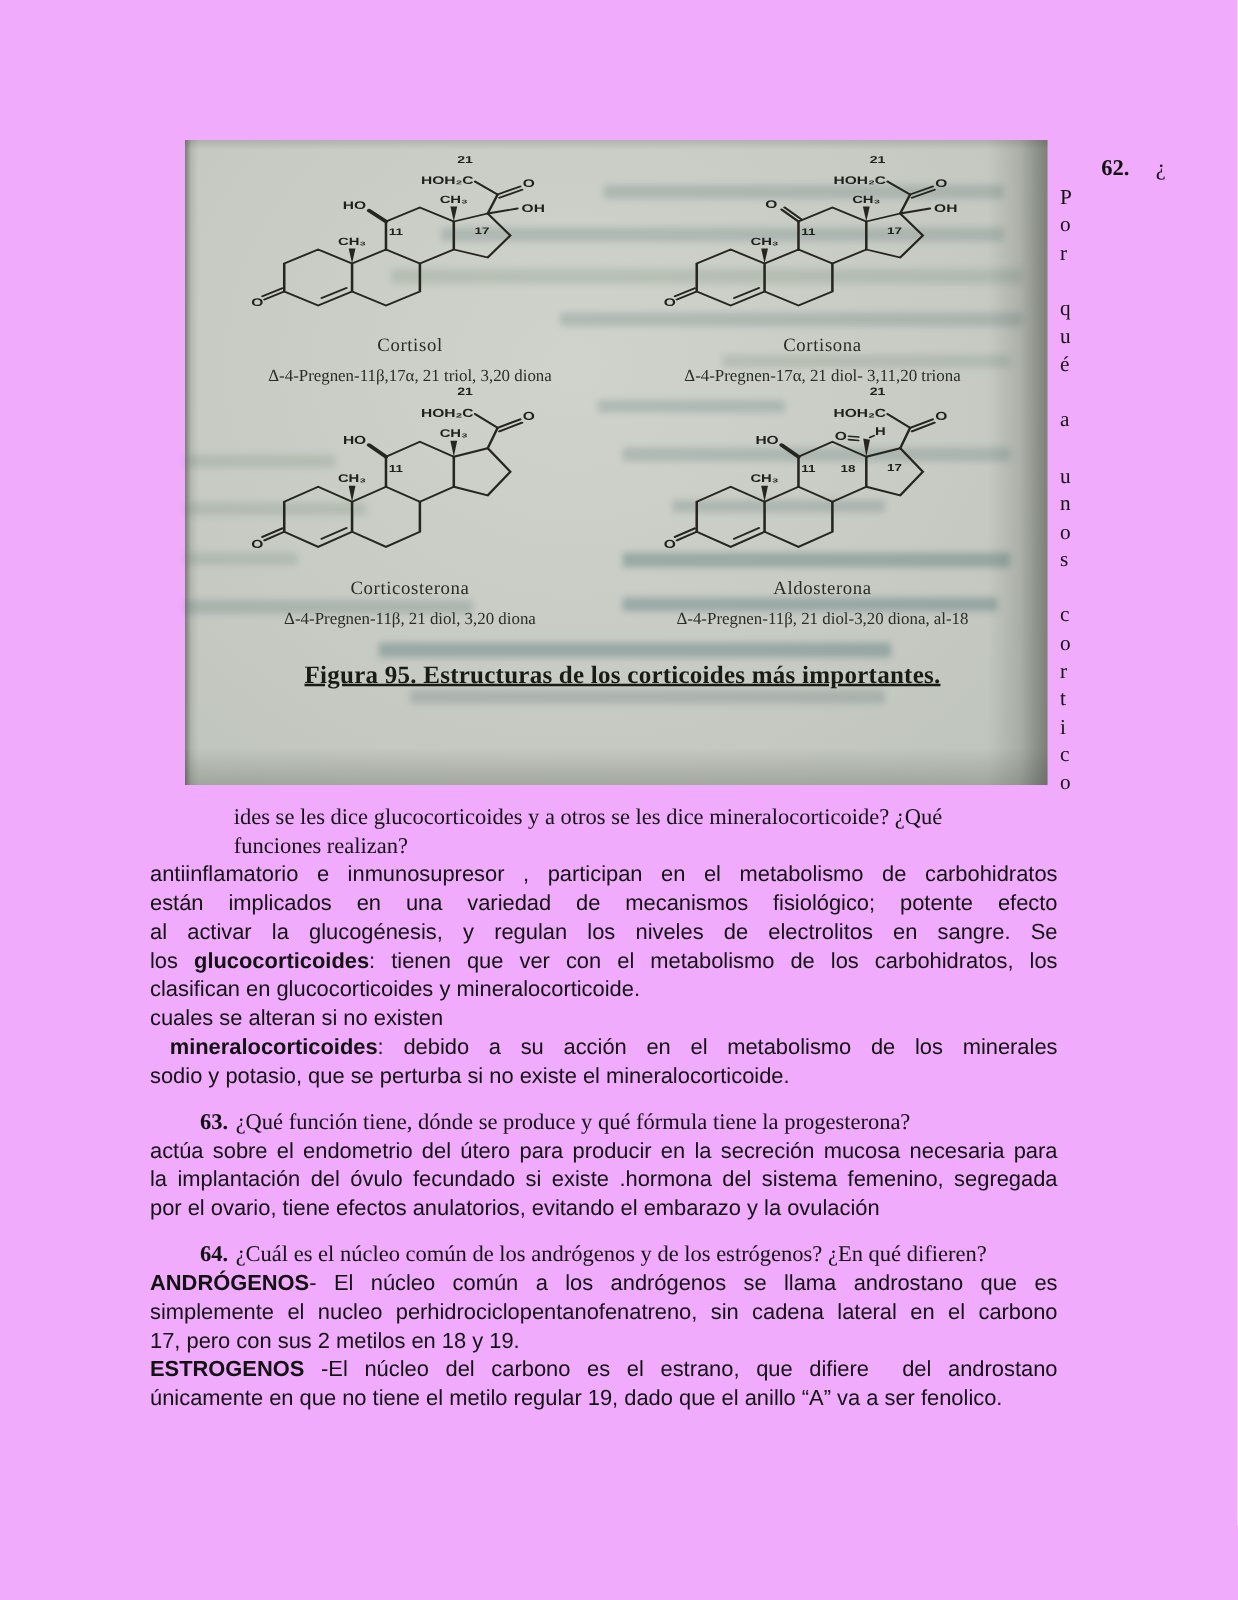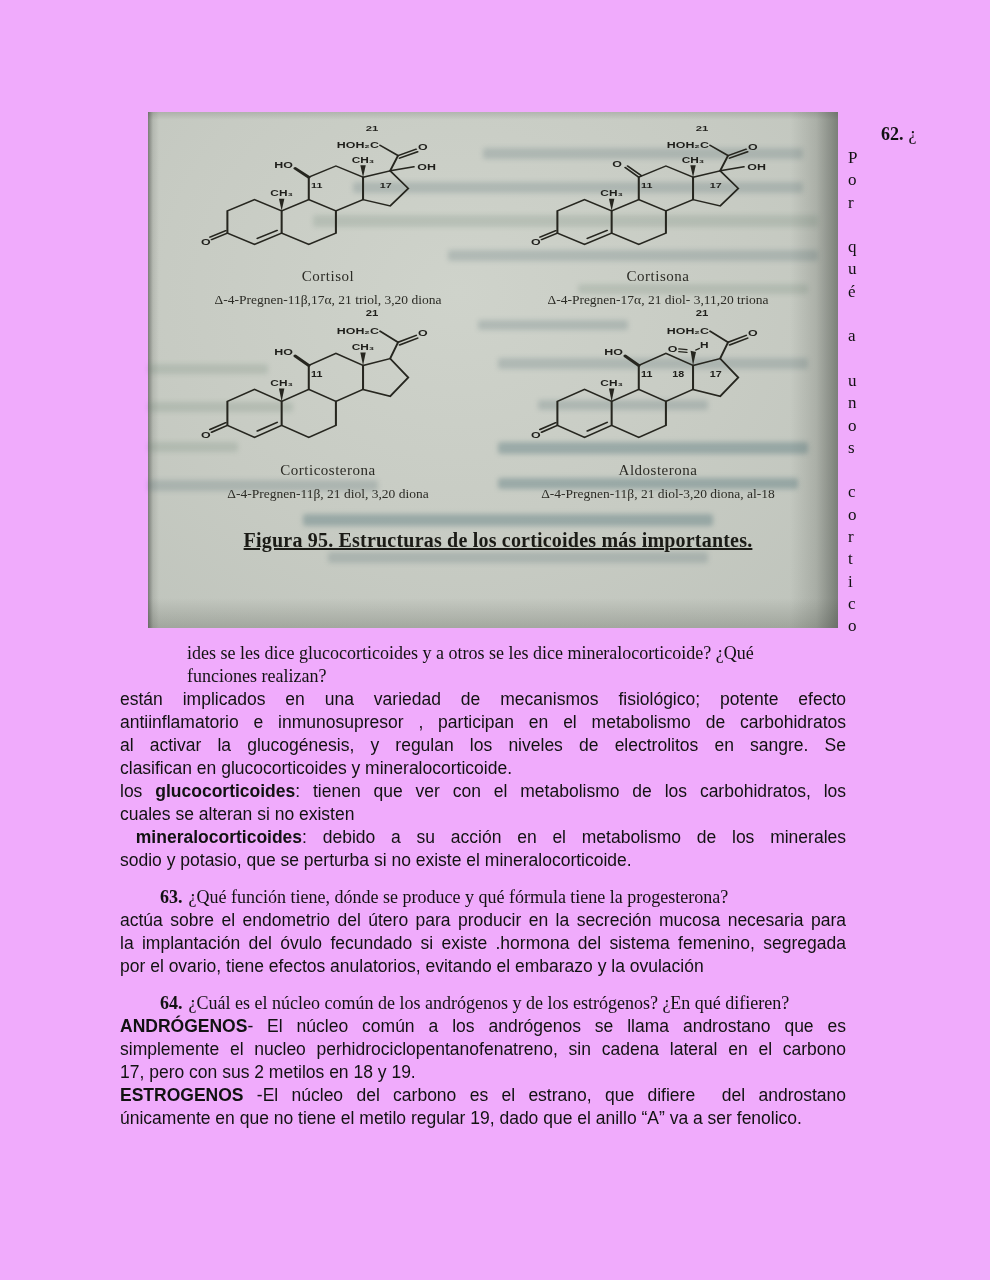--- a/index.html
+++ b/index.html
@@ -22,21 +22,21 @@
 
   .cell{position:absolute;width:330px;text-align:center;}
   .cname{font:15px/18px "Liberation Serif",serif;color:#2c2c26;letter-spacing:.5px;margin-top:5px;}
   .cformula{font:13.5px/16px "Liberation Serif",serif;color:#2c2c26;margin-top:7px;}
   .ct text{font-family:"Liberation Sans",sans-serif;}
   #figcap{position:absolute;left:40px;top:416px;width:620px;text-align:center;
           font:bold 20px/24px "Liberation Serif",serif;color:#1b1b16;letter-spacing:.2px;text-decoration:underline;}
 
   
   #q62head{position:absolute;left:881px;top:124px;font:18px "Liberation Serif",serif;color:#111;}
-  #q62head b{margin-right:5px;}
+  #q62head b{margin-right:21px;}
   #q62col{position:absolute;left:848px;top:147px;width:22px;
           font:17px/22.3px "Liberation Serif",serif;color:#111;white-space:pre-line;}
 
   
   #textblock{position:absolute;left:120px;top:642px;width:726px;}
   .line{width:726px;font:17.5px/23px "Liberation Sans",sans-serif;color:#121212;}
   .j{text-align:justify;text-align-last:justify;}
   .serifline{font:18px/23px "Liberation Serif",serif;color:#121212;}
   .indent67{padding-left:67px;}
   .indent40{padding-left:40px;}
@@ -233,28 +233,28 @@
 r
 t
 i
 c
 o</div>
 
   <div id="textblock">
     <div class="serifline indent67">ides se les dice glucocorticoides y a otros se les dice mineralocorticoide? ¿Qué</div>
     <div class="serifline indent67">funciones realizan?</div>
 
+    <div class="line j">antiinflamatorio e inmunosupresor , participan en el metabolismo de carbohidratos</div>
     <div class="line j">están implicados en una variedad de mecanismos fisiológico; potente efecto</div>
-    <div class="line j">antiinflamatorio e inmunosupresor , participan en el metabolismo de carbohidratos</div>
     <div class="line j">al activar la glucogénesis, y regulan los niveles de electrolitos en sangre. Se</div>
+    <div class="line j">
+      <span class="ps">los </span><b>glucocorticoides</b><span>: tienen que ver con el metabolismo de los carbohidratos, los</span>
+    </div>
+
     <div class="line">clasifican en glucocorticoides y mineralocorticoide.</div>
-
-    <div class="line j">
-      <span class="ps">los </span><b>glucocorticoides</b><span>: tienen que ver con el metabolismo de los carbohidratos, los</span>
-    </div>
     <div class="line">cuales se alteran si no existen</div>
 
     <div class="line j">
       <span class="ps"> </span><b>mineralocorticoides</b><span>: debido a su acción en el metabolismo de los minerales</span>
     </div>
     <div class="line">sodio y potasio, que se perturba si no existe el mineralocorticoide.</div>
 
     <div class="gap"></div>
 
     <div class="serifline indent40">

